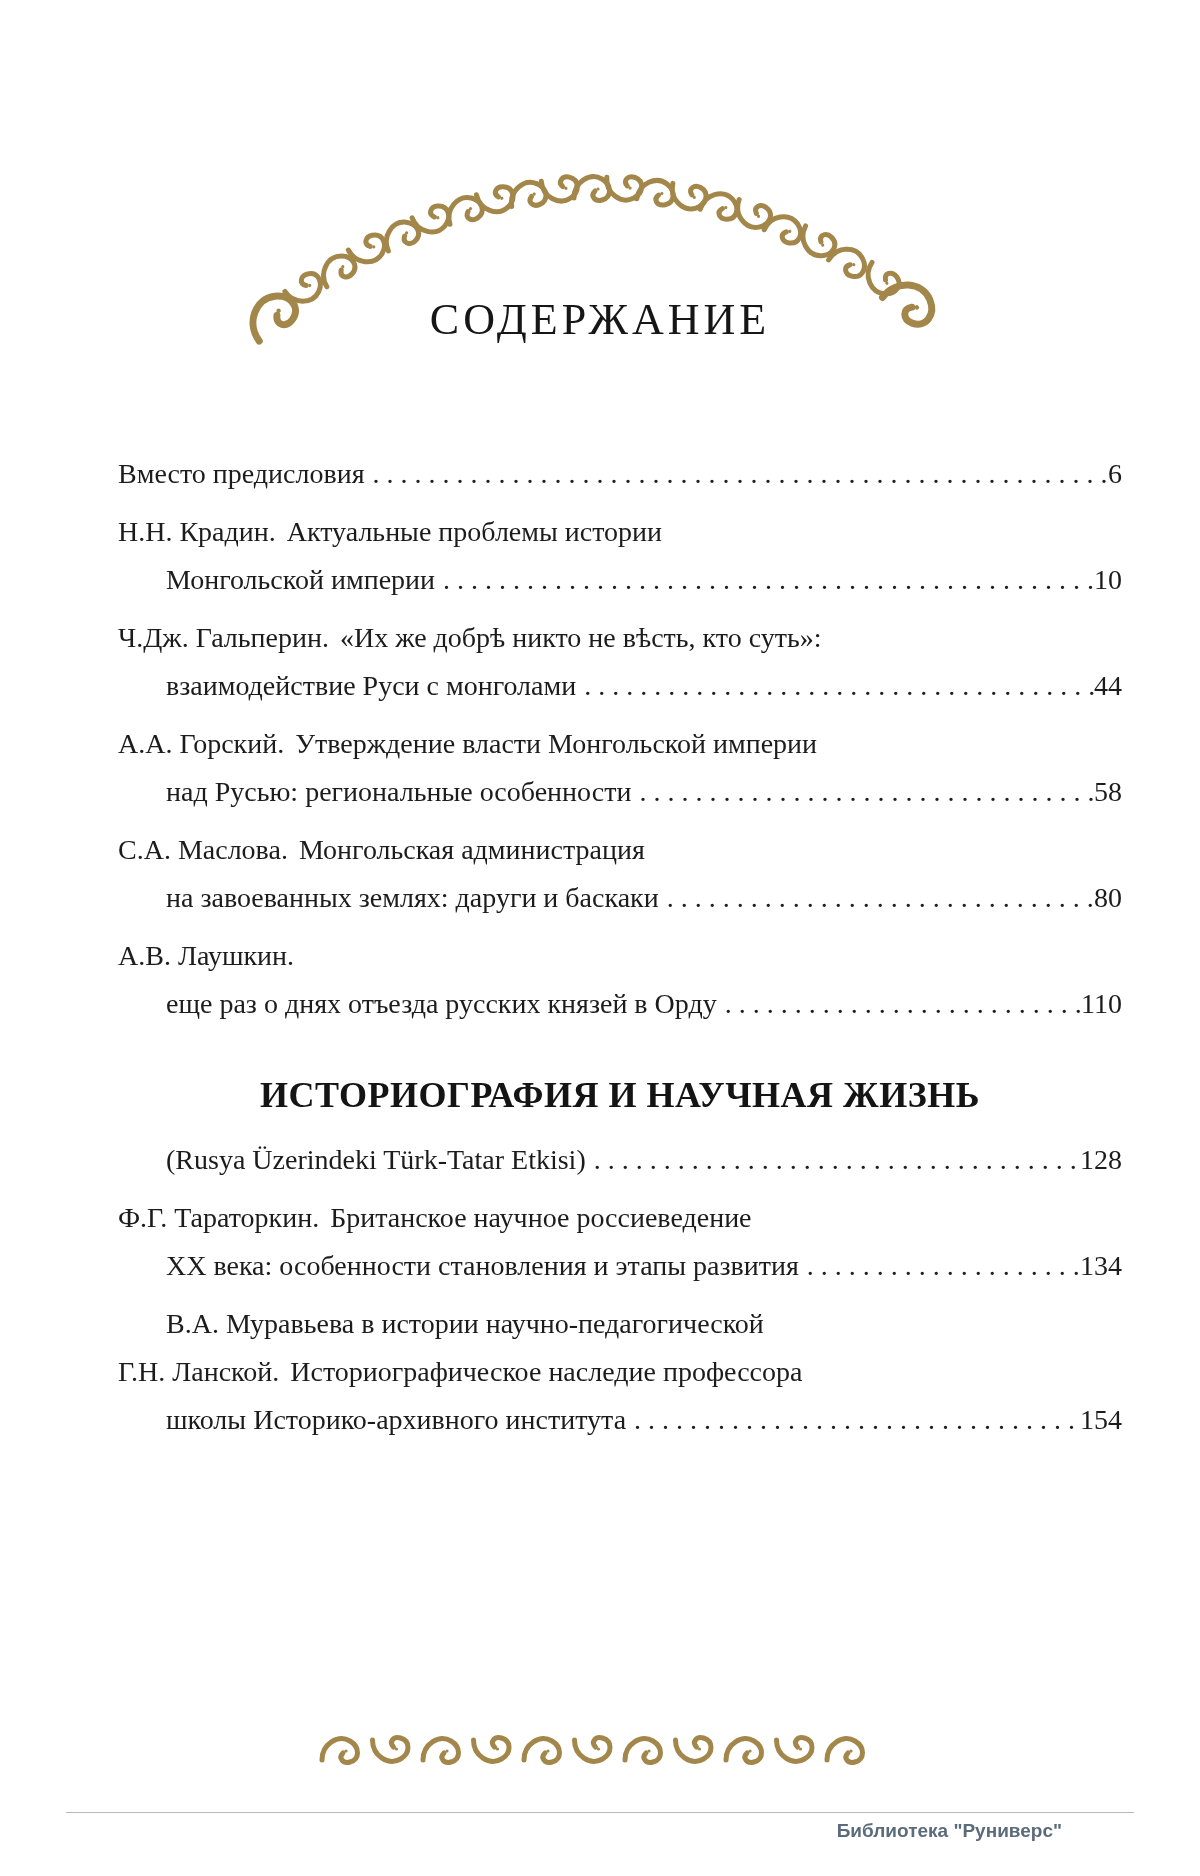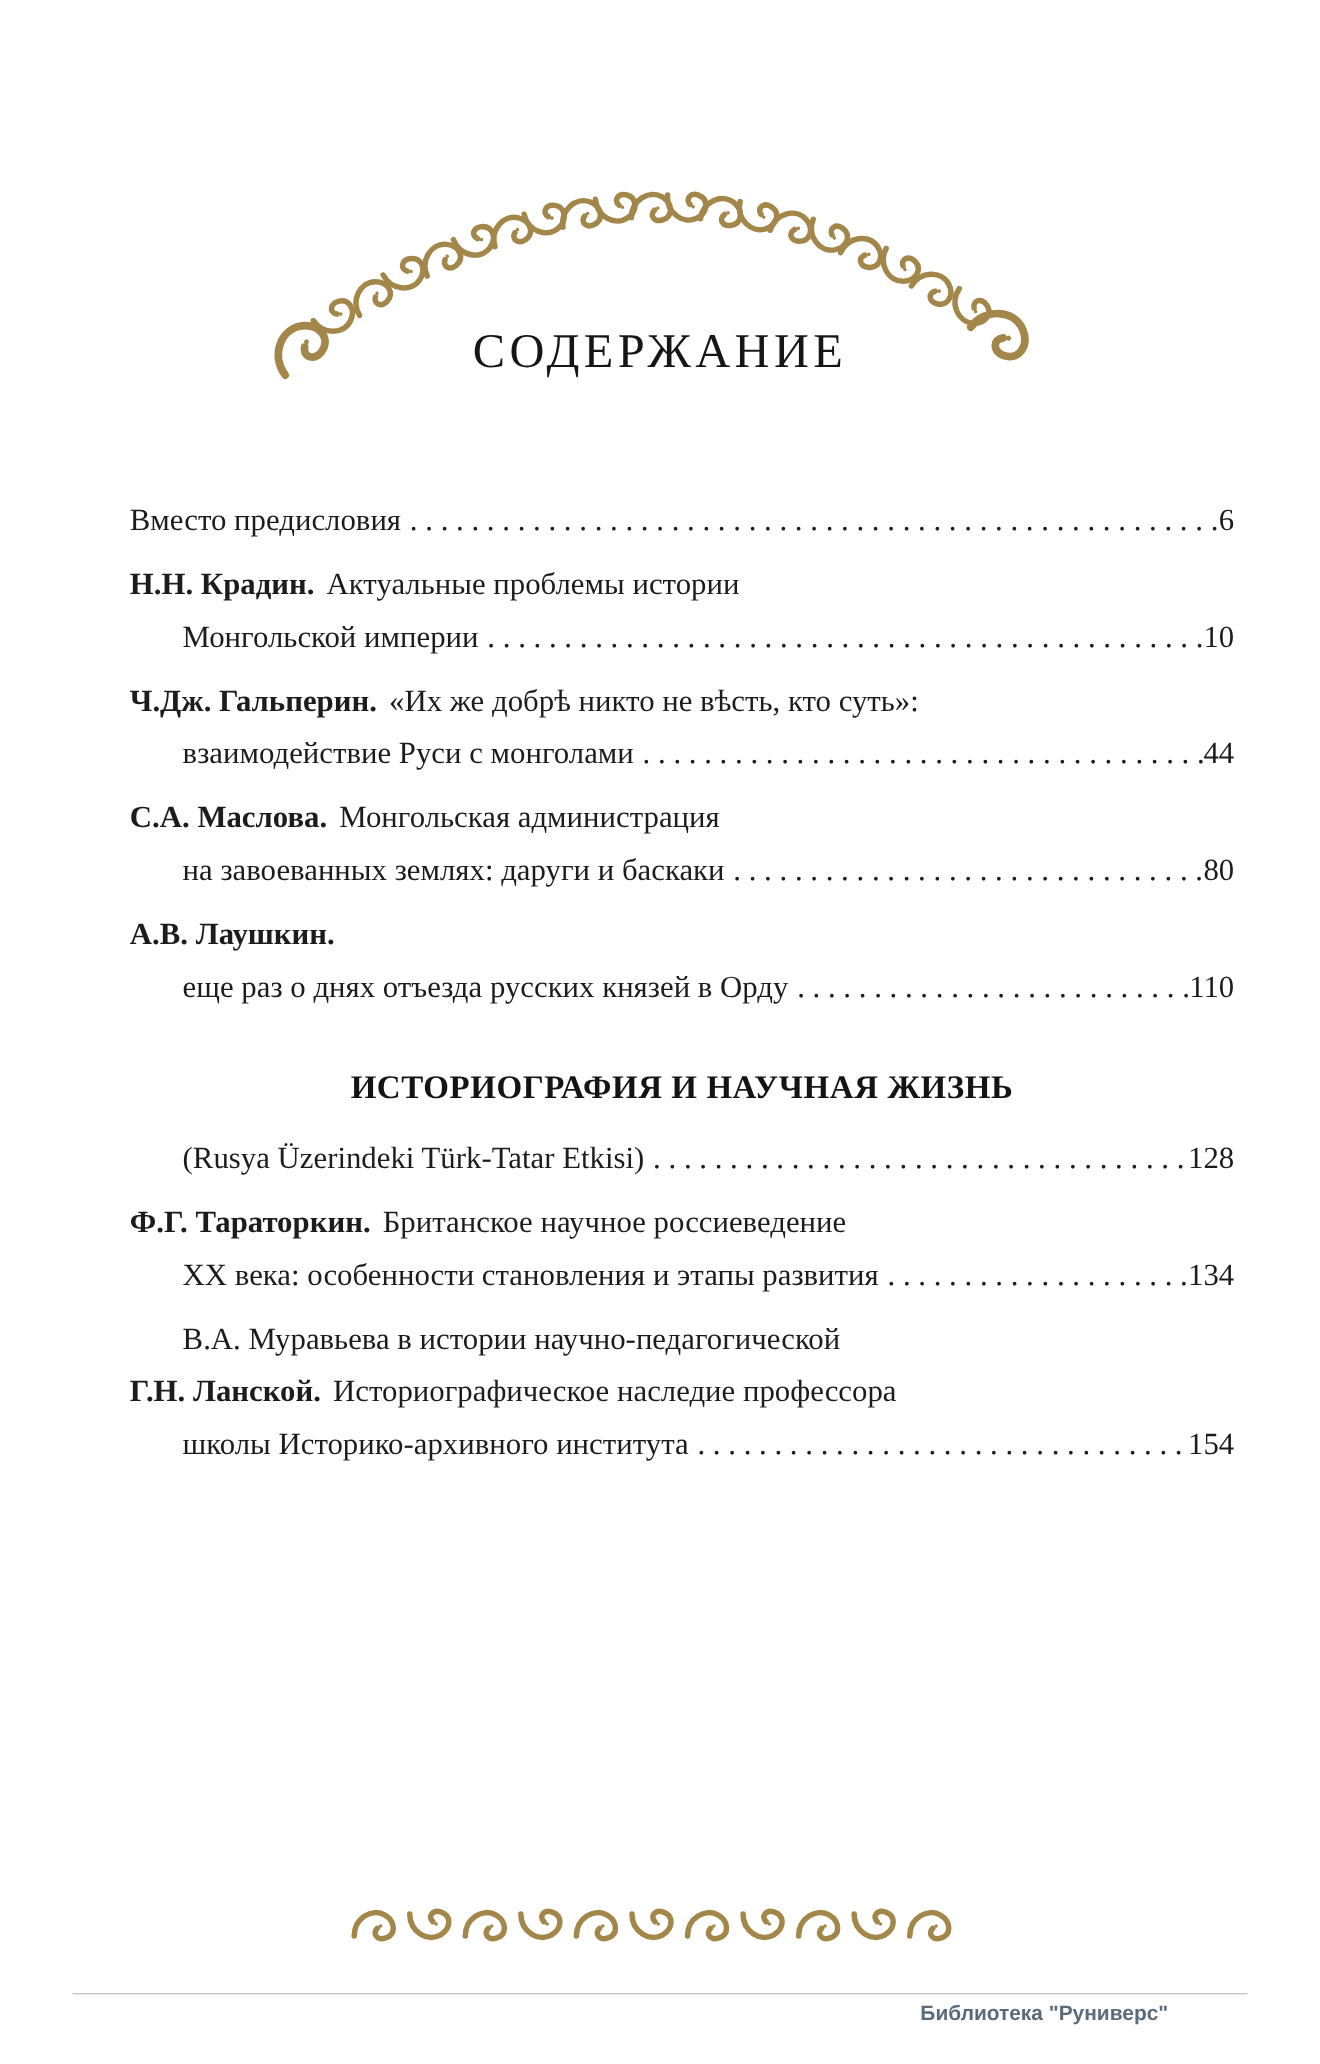--- a/index.html
+++ b/index.html
@@ -21,35 +21,35 @@
     text-align:center;
     font-size:44px; font-weight:400; letter-spacing:4px;
     color:#161616;
   }
 
   .toc { position:absolute; top:450px; left:118px; width:1004px; font-size:28px; }
 
   .entry { margin-bottom:10px; }
   .line { display:flex; align-items:baseline; line-height:48px; white-space:nowrap; }
   .line.cont { padding-left:48px; }
-  .author { font-weight:700; margin-right:11px; }
+  .author { font-weight:400; margin-right:11px; }
   .ttl { flex:0 0 auto; }
   .leader {
     flex:1 1 0; min-width:24px;
     overflow:hidden; white-space:nowrap; text-align:right;
     padding-left:8px; padding-right:1px;
   }
   .leader::before {
     content:". . . . . . . . . . . . . . . . . . . . . . . . . . . . . . . . . . . . . . . . . . . . . . . . . . . . . . . . . . . . . . . . . . . . . . . . . . . . . . . . . . . . . . . . . . . . . . . . . . . . . . . .";
   }
   .pagenum { flex:0 0 auto; }
 
   .section-heading {
     text-align:center;
-    font-size:30px; font-weight:700; letter-spacing:0.5px;
+    font-size:36px; font-weight:700; letter-spacing:0.5px;
     line-height:46px;
     margin:44px 0 18px 0;
     color:#141414;
   }
 
   .footer-rule {
     position:absolute; top:1812px; left:66px; width:1068px;
     border-top:1px solid #b8b8b8; height:0;
   }
   .footer-credit {
@@ -123,20 +123,31 @@
             <span class="ttl">«Их же добрѣ никто не вѣсть, кто суть»:</span>
           </div>
           <div class="line cont">
             <span class="ttl">взаимодействие Руси с монголами</span>
             <span class="leader"></span>
             <span class="pagenum">44</span>
           </div>
         </div>
         <div class="entry">
           <div class="line">
+            <span class="author">А.А. Горский.</span>
+            <span class="ttl">Утверждение власти Монгольской империи</span>
+          </div>
+          <div class="line cont">
+            <span class="ttl">над Русью: региональные особенности</span>
+            <span class="leader"></span>
+            <span class="pagenum">58</span>
+          </div>
+        </div>
+        <div class="entry">
+          <div class="line">
             <span class="author">С.А. Маслова.</span>
             <span class="ttl">Монгольская администрация</span>
           </div>
           <div class="line cont">
             <span class="ttl">на завоеванных землях: даруги и баскаки</span>
             <span class="leader"></span>
             <span class="pagenum">80</span>
           </div>
         </div>
         <div class="entry">

